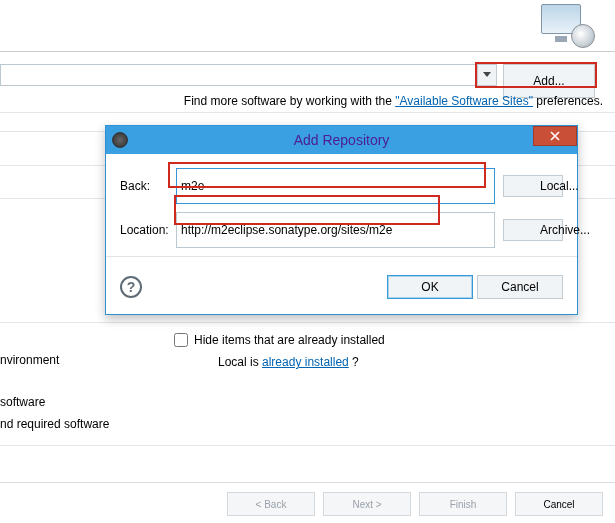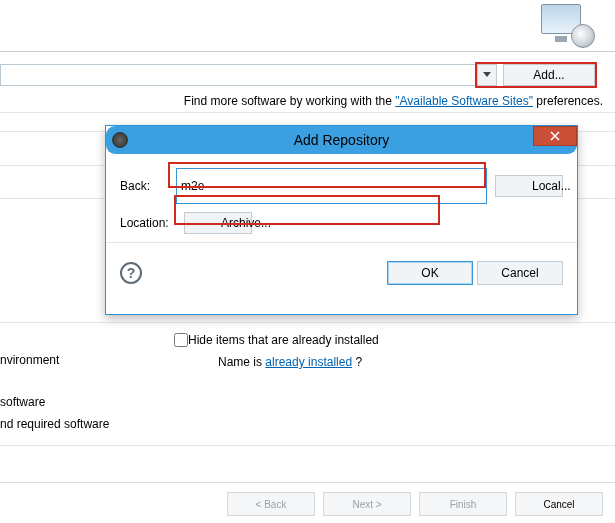--- a/index.html
+++ b/index.html
@@ -59,21 +59,21 @@
   .combo-arrow {
     position: absolute;
     left: 477px; top: 0; width: 20px; height: 22px;
     border: 1px solid #c1cbd3;
     background: #f0f3f6;
     display: flex; align-items: center; justify-content: center;
   }
   .combo-arrow svg { display: block; }
   .add-button {
     position: absolute;
-    left: 503px; top: 0; width: 92px; height: 22px;
+    left: 503px; top: 0; width: 92px; height: 34px;
     background: #f1f4f7;
     border: 1px solid #c4ccd3;
     font-size: 12px;
     cursor: pointer;
   }
   .highlight-box {
     position: absolute;
     border: 2px solid #cf2a1d;
     pointer-events: none;
   }
@@ -90,25 +90,24 @@
     position: absolute;
     left: 105px; top: 125px; width: 473px; height: 190px;
     background: #fff;
     border: 1px solid #2d91d3;
     box-shadow: 0 4px 10px rgba(0,0,0,0.25);
     z-index: 10;
   }
   .titlebar {
     height: 28px;
     background: #3aa0e1;
-    color: #000000;
+    color: #4c1d95;
     display: flex;
     align-items: center;
     position: relative;
-    border-radius: 9px;
   }
   .titlebar .sysicon {
     width: 16px; height: 16px;
     margin: 0 6px;
     background: radial-gradient(circle at 50% 50%, #666 0, #444 60%, #222 100%);
     border-radius: 50%;
     border: 1px solid #333;
   }
   .titlebar .title {
     position: absolute;
@@ -147,21 +146,21 @@
     flex: 1;
     height: 22px;
     border: 1px solid #b9c8d1;
     padding: 17px 4px;
     font-size: 12px;
     font-family: inherit;
     outline: none;
     background: #fff;
   }
   .side-btn {
-    width: 68px; height: 22px;
+    width: 60px; height: 22px;
     margin-left: 8px;
     background: #f1f4f7;
     border: 1px solid #c4ccd3;
     font-size: 12px;
     cursor: pointer;
     padding-left: 36px;
   }
   .dlg-sep {
     margin: 6px -14px 0 -14px;
     border-top: 1px solid #e0e5ea;
@@ -199,20 +198,21 @@
   .bg-line {
     position: absolute;
     left: 0; right: 0;
     border-top: 1px solid #e2e6e9;
   }
   .hide-row {
     position: absolute;
     left: 174px; top: 333px;
     display: flex;
     align-items: center;
+    gap: 6px;
   }
   .hide-row input[type=checkbox] {
     width: 14px; height: 14px;
     margin: 0;
   }
   .whatis {
     position: absolute;
     left: 218px; top: 355px;
   }
   .whatis a { color: #0063b1; text-decoration: underline; }
@@ -286,21 +286,21 @@
   <div style="margin-top:20px;">nvironment</div>
   <div>software</div>
   <div style="margin-top:-20px;">nd required software</div>
 </div>
 
 <div class="hide-row">
   <input type="checkbox" style="">
   <span>Hide items that are already installed</span>
 </div>
 <div class="whatis">
-  <span>Name is </span>
+  <span>Local is </span>
   <a href="#">already installed</a>
   <span>?</span>
 </div>
 
 <div class="dialog">
   <div class="titlebar">
     <div class="sysicon"></div>
     <div class="title">Add Repository</div>
     <div class="close">
       <svg width="10" height="10" viewBox="0 0 10 10">
@@ -309,20 +309,21 @@
     </div>
   </div>
   <div class="dlg-body">
     <div class="formrow">
       <label>Back:</label>
       <input type="text" style="border-color: rgb(52, 150, 214);" value="m2e">
       <button class="side-btn">Local...</button>
     </div>
     <div class="formrow">
       <label>Location:</label>
+      <input type="text" value="http://m2eclipse.sonatype.org/sites/m2e" style="">
       <button class="side-btn">Archive...</button>
     </div>
     <div class="dlg-sep"></div>
   </div>
   <div class="dlg-footer">
     <div class="help-icon">
       <span>?</span>
     </div>
     <div class="spacer"></div>
     <button class="dlg-btn default">OK</button>

